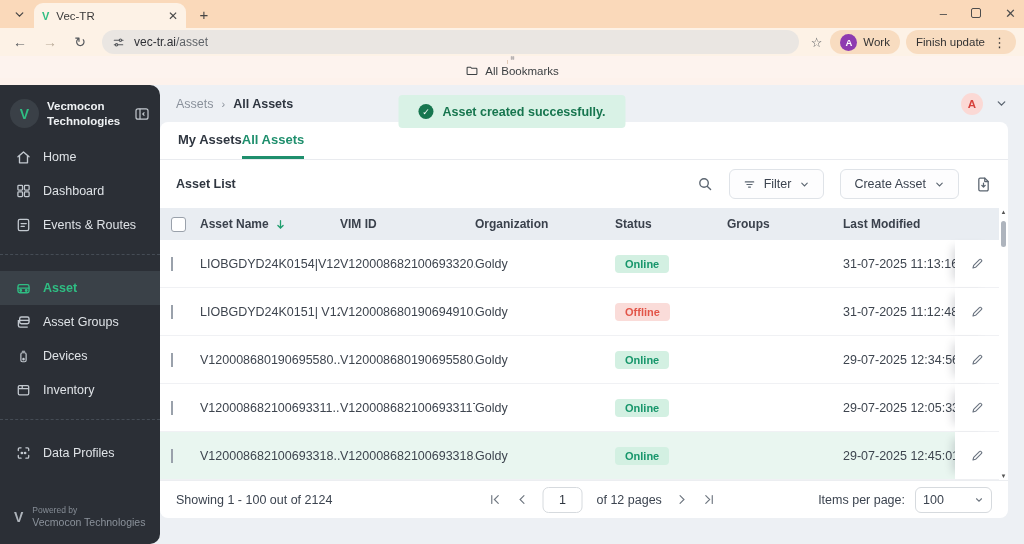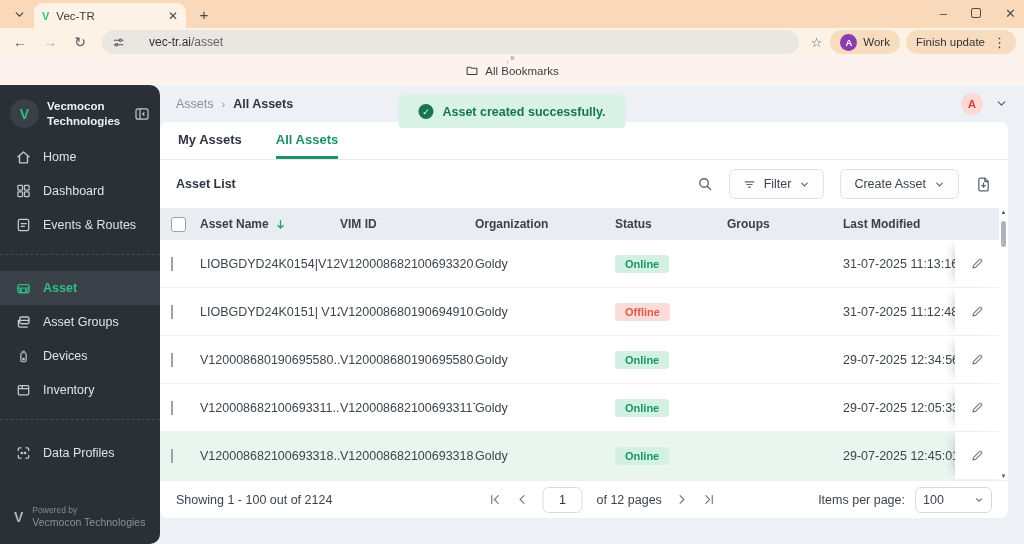--- a/index.html
+++ b/index.html
@@ -14,21 +14,21 @@
   .v-fav { color:#2fbe83; font-weight:bold; font-size:11px; }
   .tab-close { color:#4a4a4a; font-size:12px; cursor:default; }
   .newtab { width:24px; height:24px; margin:0 0 2px 6px; display:flex; align-items:center; justify-content:center; font-size:15px; color:#454545; }
   .win-controls { position:absolute; right:8px; top:0; height:26px; display:flex; align-items:center; gap:24px; color:#4d4d4d; }
   .win-max { width:10px; height:10px; border:1.2px solid #4d4d4d; border-radius:2px; }
   .win-min { font-size:13px; } .win-close { font-size:13px; }
 
   .navbar { height:28px; background:#fdf2e6; display:flex; align-items:center; padding:0 8px; gap:6px; }
   .nav-ic { width:24px; height:24px; display:flex; align-items:center; justify-content:center; font-size:14px; color:#55585c; }
   .nav-ic.fwd { color:#b9ab99; }
-  .omnibox { flex:1; height:24px; background:#eae6e2; border-radius:12px; display:flex; align-items:center; padding:0 10px; gap:24px; margin:0 4px; }
+  .omnibox { flex:1; height:24px; background:#eae6e2; border-radius:12px; display:flex; align-items:center; padding:0 10px; gap:9px; margin:0 4px; }
   .omni-url { font-size:12px; color:#2f3136; }
   .omni-url .path { color:#5f6368; }
   .star { font-size:13px; color:#55585c; margin:0 2px; }
   .chip { height:24px; background:#f8dcc0; border-radius:12px; display:flex; align-items:center; gap:6px; padding:0 10px; font-size:11.5px; color:#333; }
   .avatar-sm { width:17px; height:17px; border-radius:50%; background:#8e3bb0; color:#fff; font-size:9.5px; font-weight:bold; display:flex; align-items:center; justify-content:center; }
   .kebab { font-size:13px; color:#333; margin-left:2px; }
 
   .bookmarks { height:22px; background:#fdf3ee; display:flex; align-items:center; padding:0 10px;flex-direction:column; }
   .bm-spacer { flex:1; }
   .bm-sep { width:1px; height:13px; background:#e3cbb8; margin-right:10px; }
@@ -65,21 +65,21 @@
   .hdr-right { display:flex; align-items:center; gap:12px; }
   .avatar-red { width:22px; height:22px; border-radius:50%; background:#fbd9d5; color:#d6423c; font-weight:bold; font-size:11.5px; display:flex; align-items:center; justify-content:center; }
   .chev { color:#5b6570; }
 
   .toast { position:absolute; top:17px; left:50%; transform:translateX(-50%); height:33px; background:#d9f2e6; border-radius:4px; display:flex; align-items:center; gap:9px; padding:0 20px; z-index:5; }
   .toast-check { width:15px; height:15px; border-radius:50%; background:#17764f; color:#fff; font-size:9px; display:flex; align-items:center; justify-content:center; }
   .toast-msg { color:#17764f; font-size:12.5px; font-weight:bold; }
 
   
   .card { background:#fff; border-radius:8px; margin-right:16px; flex-shrink:0; }
-  .tabs { height:38px; display:flex; align-items:stretch; gap:34px; padding:0 18px; border-bottom:1px solid #e9ebef; }
+  .tabs { height:38px; display:flex; align-items:stretch; padding:0 18px; border-bottom:1px solid #e9ebef; }
   .tab-item { display:flex; align-items:center; font-size:13px; font-weight:600; color:#2f3640; border-bottom:3px solid transparent; cursor:default; }
   .tab-item.active { color:#1f8f6d; border-bottom-color:#1f8f6d; }
 
   .toolbar { height:48px; display:flex; align-items:center; padding:0 16px; }
   .tool-title { font-size:12.5px; font-weight:bold; color:#2f3640; }
   .tool-right { margin-left:auto; display:flex; align-items:center; gap:16px; }
   .icon-btn { color:#5b6570; }
   .btn { height:30px; border:1px solid #dfe3e8; border-radius:6px; background:#fdfdfe; display:flex; align-items:center; gap:8px; padding:0 13px; font-size:12.5px; color:#3c4450; font-weight:500; }
   .btn .bic { color:#5b6570; }
 

